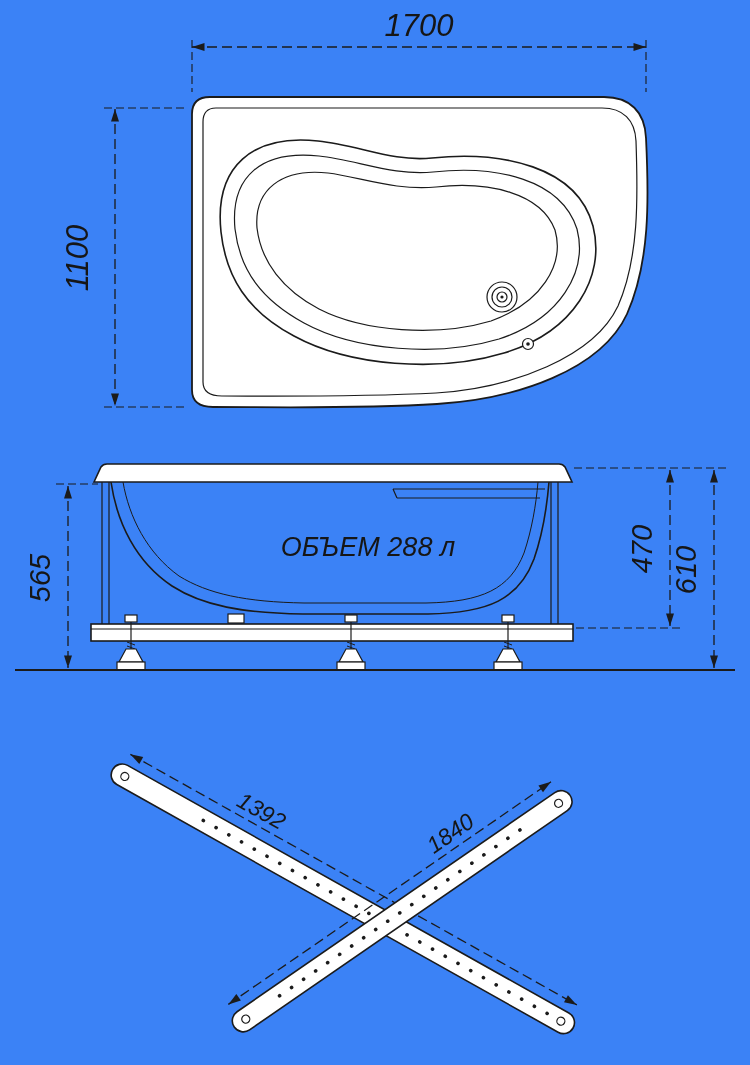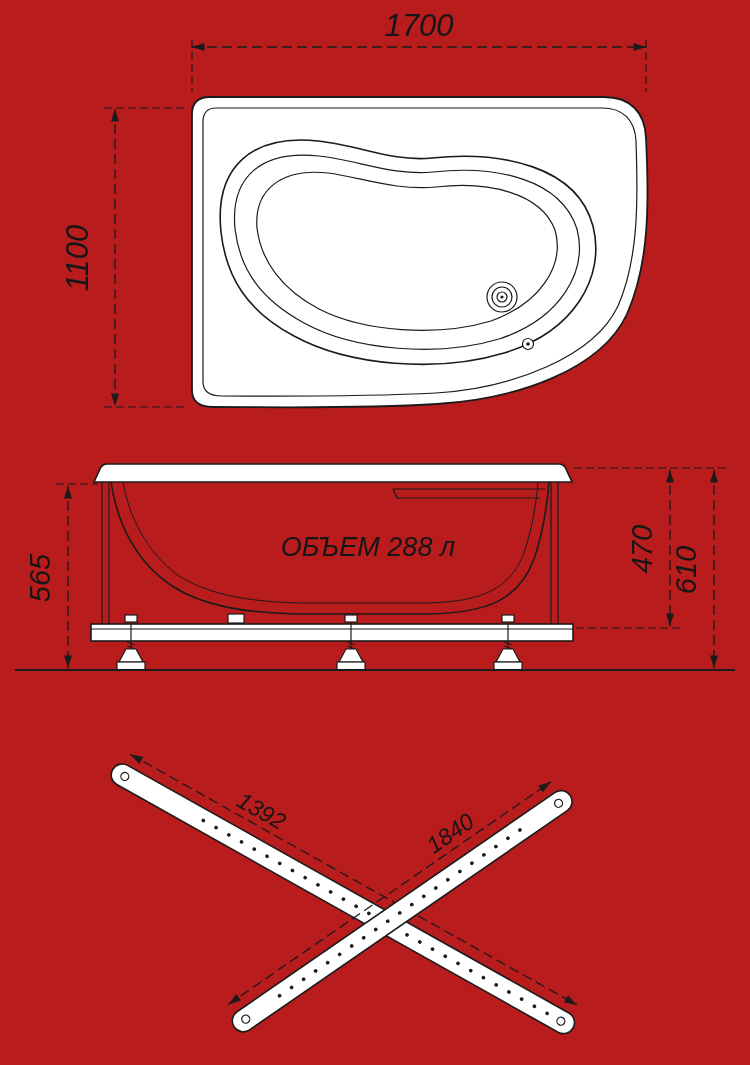--- a/index.html
+++ b/index.html
@@ -4,21 +4,21 @@
 <style>
   html, body {
     margin: 0;
     padding: 0;
     background: #ffffff;
   }
   .canvas {
     position: relative;
     width: 750px;
     height: 1065px;
-    background: #b91c1c;
+    background: #3b82f6;
     overflow: hidden;
   }
   svg text {
     font-family: "Liberation Sans", sans-serif;
     font-style: italic;
     fill: #161616;
   }
   .dim-main  { font-size: 31px; font-weight: 500; }
   .dim-side  { font-size: 29px; font-weight: 500; }
   .dim-rail  { font-size: 23px; font-weight: 500; }

